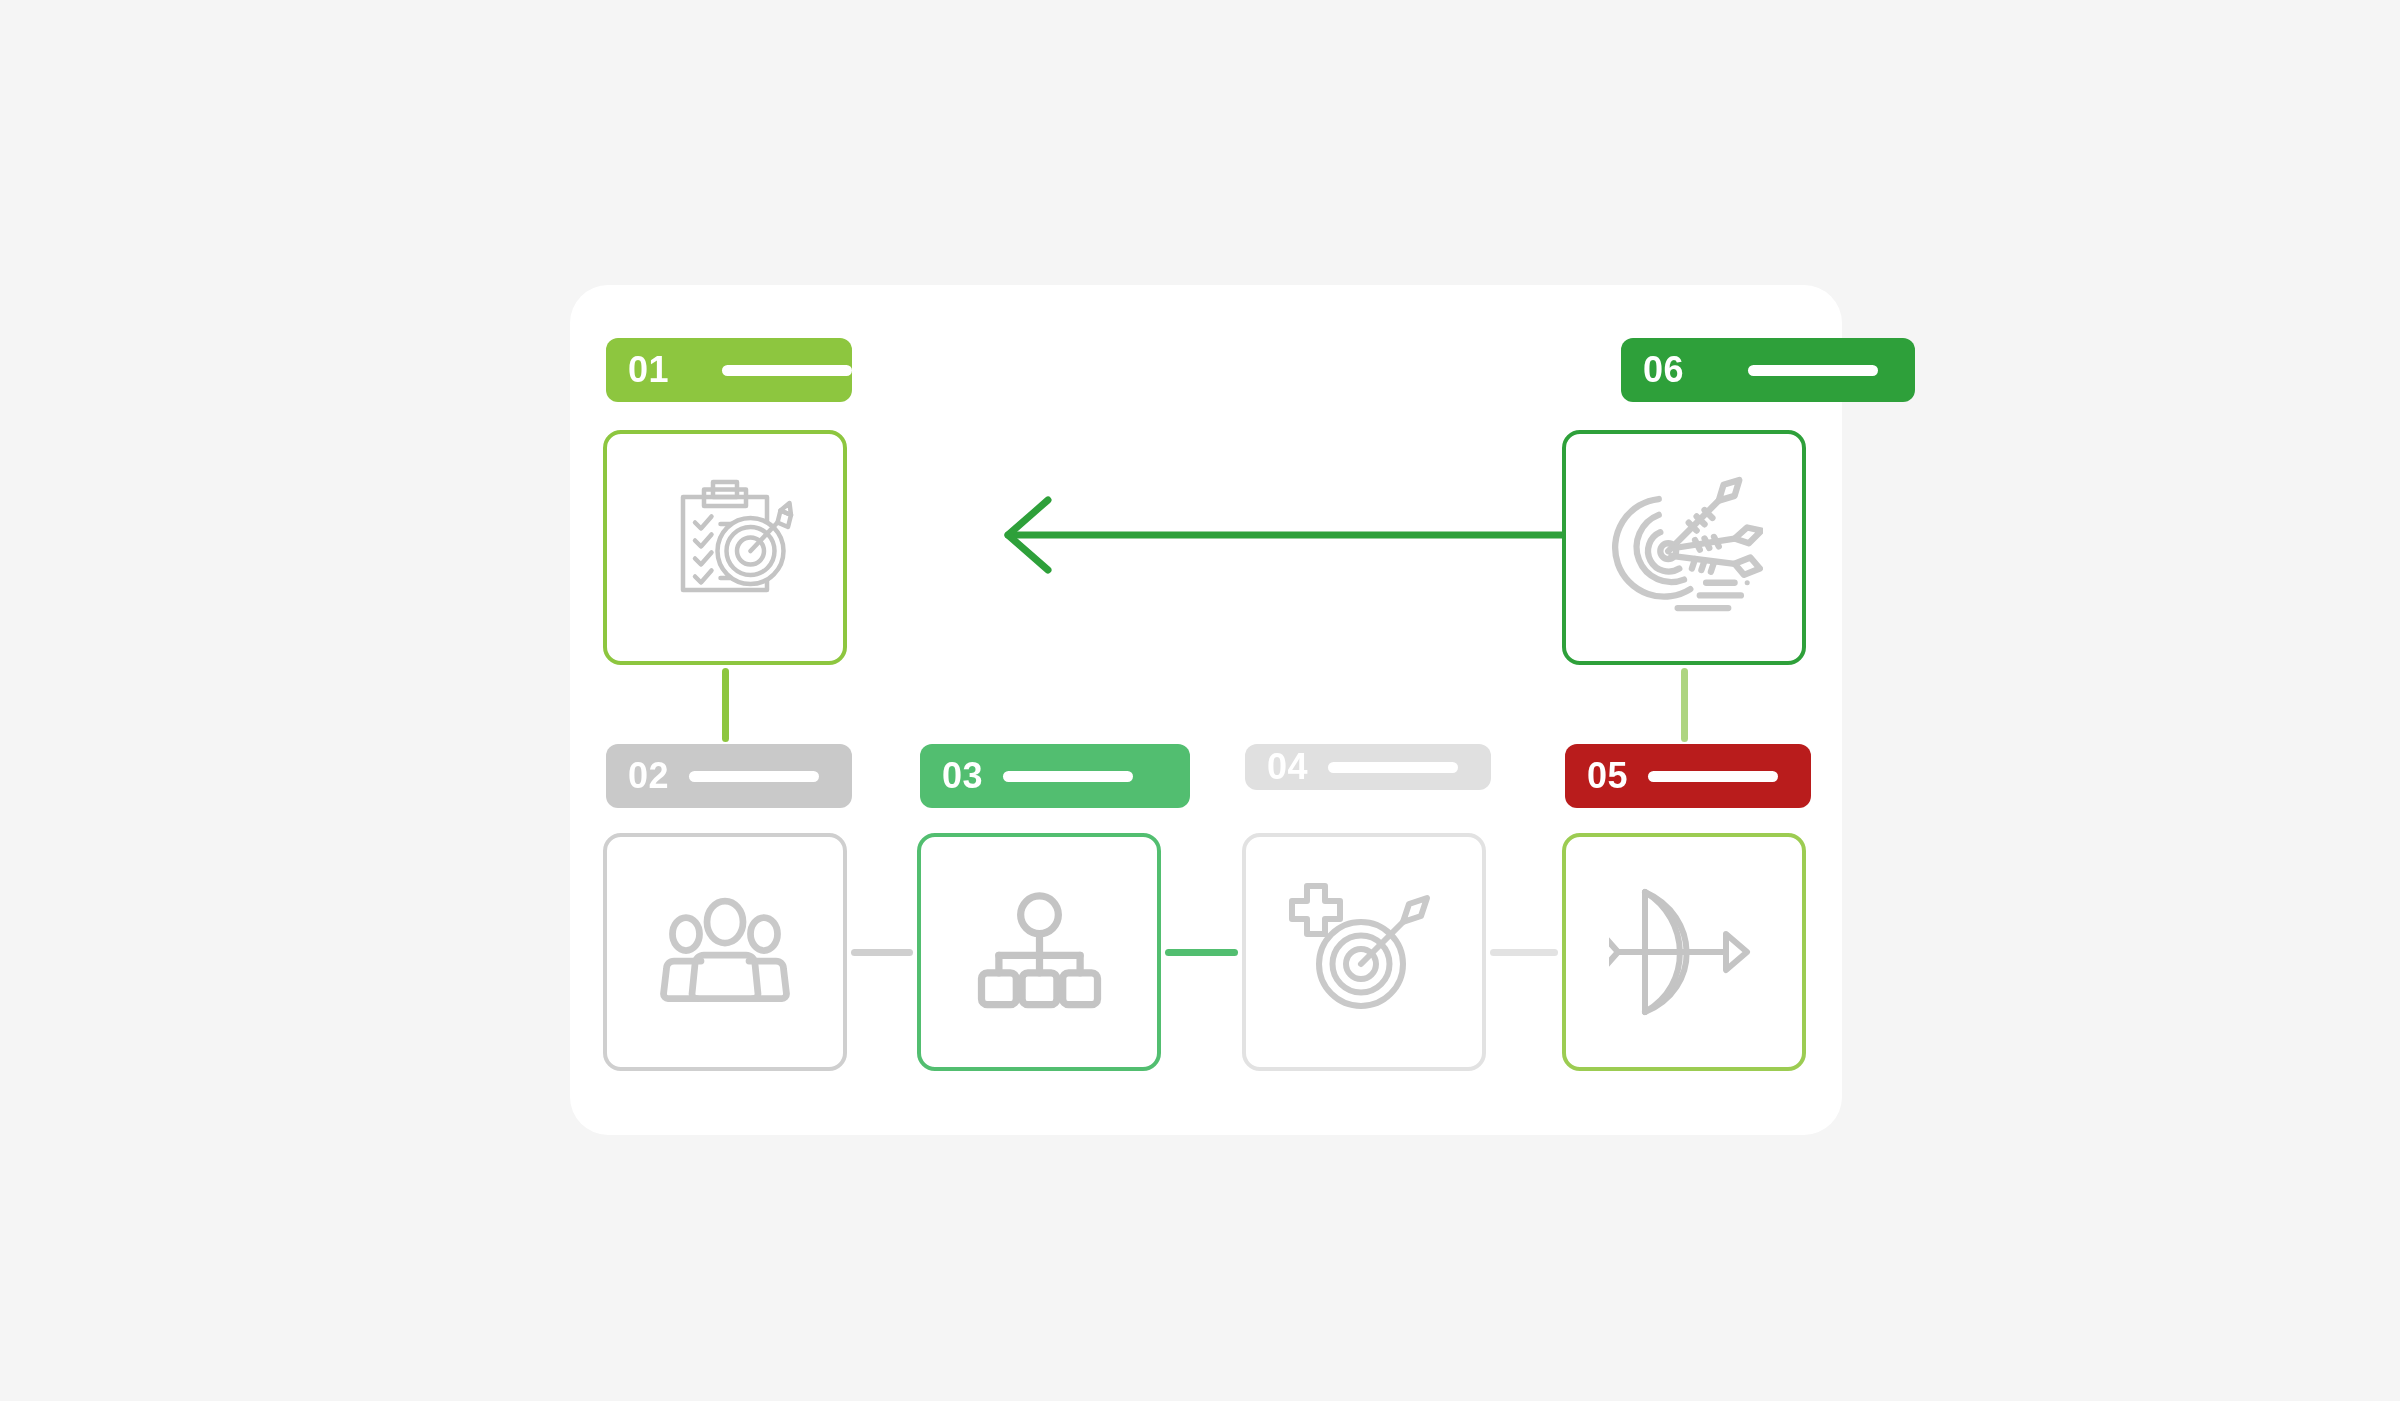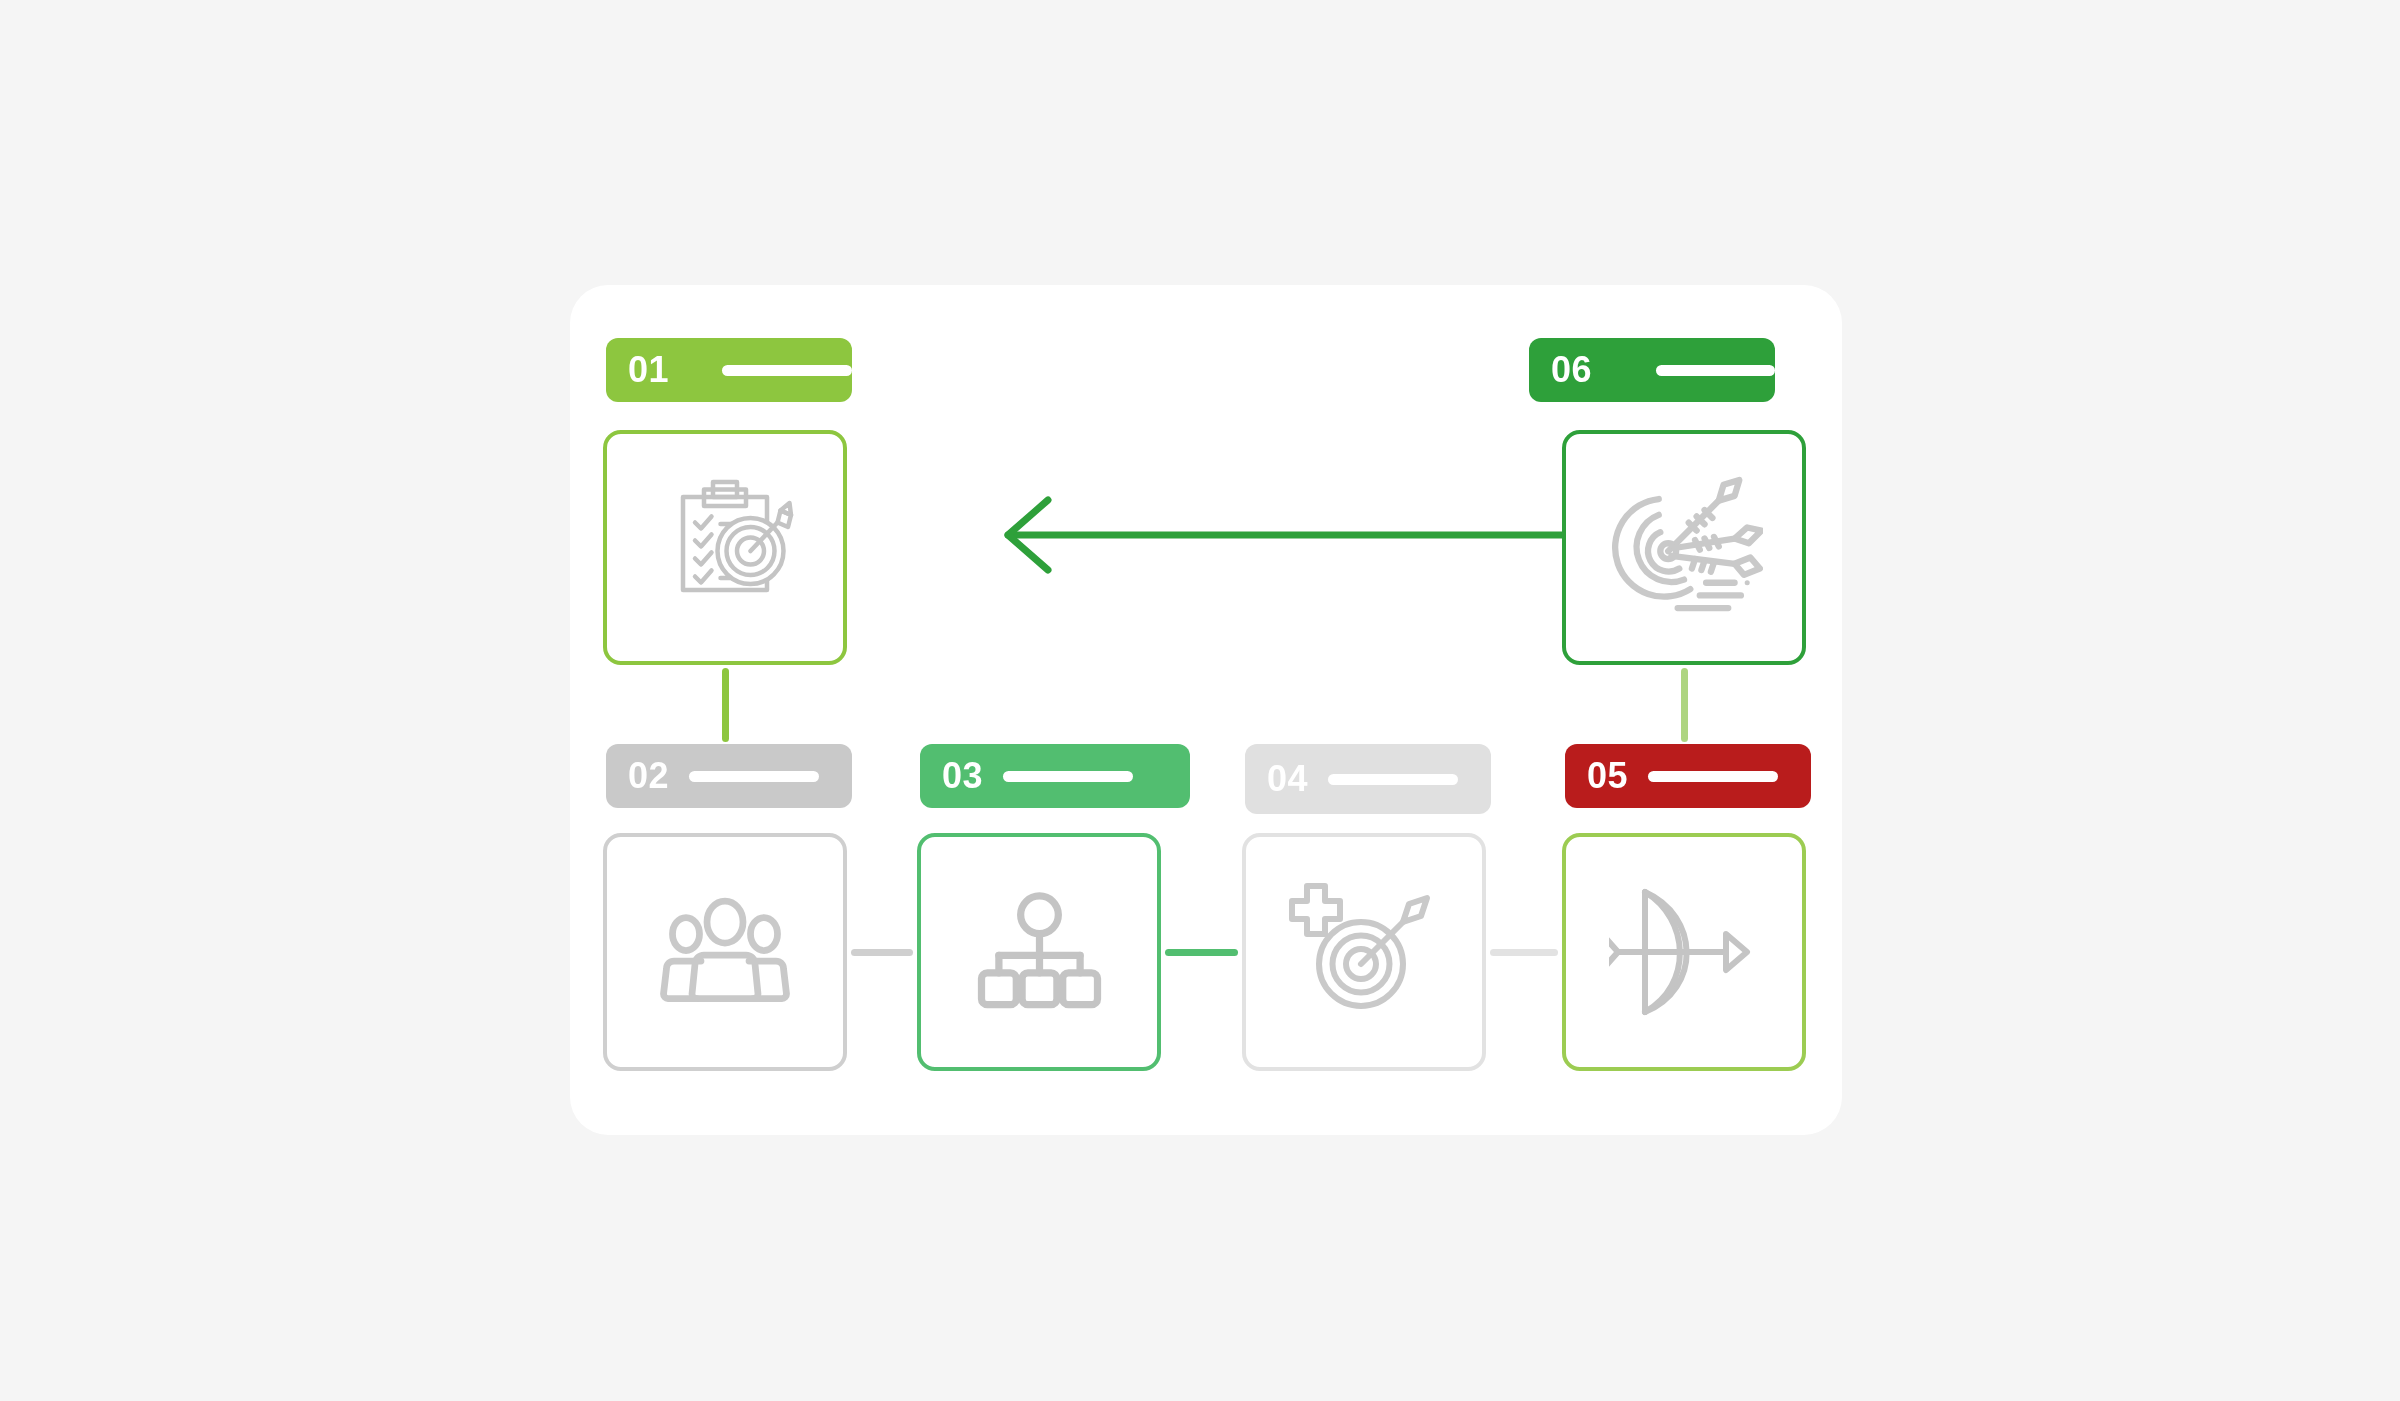--- a/index.html
+++ b/index.html
@@ -102,29 +102,29 @@
     <span class="dash" style="width: 130px;"></span>
   </div>
   <div class="pill" id="p1" style="left: 606px; top: 744px; width: 246px; height: 64px; background: rgb(201, 201, 201);">
     <span class="num">02</span>
     <span class="dash" style="width: 130px;"></span>
   </div>
   <div class="pill" id="p2" style="left: 920px; top: 744px; width: 270px; height: 64px; background: rgb(82, 190, 112);">
     <span class="num">03</span>
     <span class="dash" style="width: 130px;"></span>
   </div>
-  <div class="pill" id="p3" style="left: 1245px; top: 744px; width: 246px; height: 70px; background: rgb(224, 224, 224);">
+  <div class="pill" id="p3" style="left: 1245px; top: 744px; width: 246px; height: 46px; background: rgb(224, 224, 224);">
     <span class="num">04</span>
     <span class="dash" style="width: 130px;"></span>
   </div>
   <div class="pill" id="p4" style="left: 1565px; top: 744px; width: 246px; height: 64px; background: #b91c1c;">
     <span class="num">05</span>
     <span class="dash" style="width: 130px;"></span>
   </div>
-  <div class="pill" id="p5" style="left: 1529px; top: 338px; width: 246px; height: 64px; background: rgb(46, 160, 58); gap: 44px;">
+  <div class="pill" id="p5" style="left: 1621px; top: 338px; width: 294px; height: 64px; background: rgb(46, 160, 58); gap: 44px;">
     <span class="num">06</span>
     <span class="dash" style="width: 130px;"></span>
   </div>
 
   <div class="card" id="k0" style="left: 603px; top: 430px; width: 244px; height: 235px; border-color: rgb(141, 198, 63);">
     <svg width="150" height="150" viewBox="0 0 100 100" fill="none" stroke="#C4C4C4" stroke-width="3" stroke-linecap="round" stroke-linejoin="round">
       <path d="M22 16 H78 V78 H22 Z"></path>
       <path d="M36 11 H64 V22 H36 Z"></path>
       <path d="M42 6 H58 V16 H42 Z"></path>
       <path d="M30 33 l4 4 l7 -8"></path>

